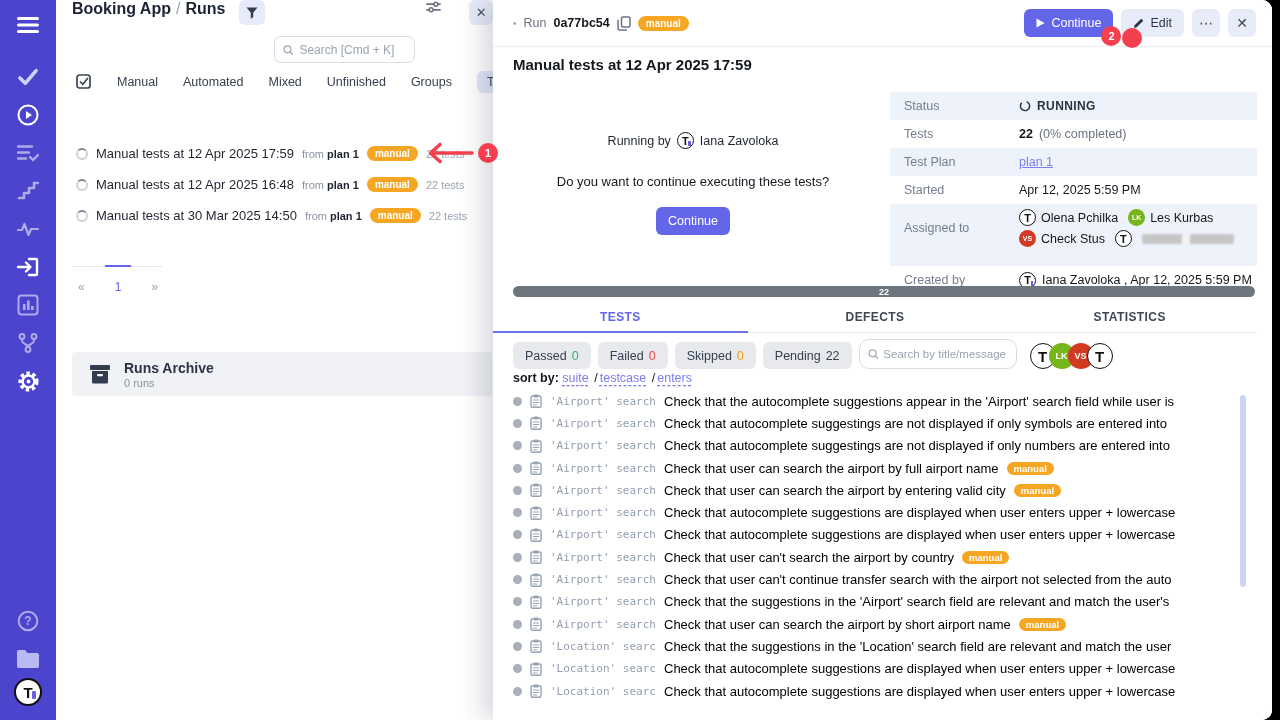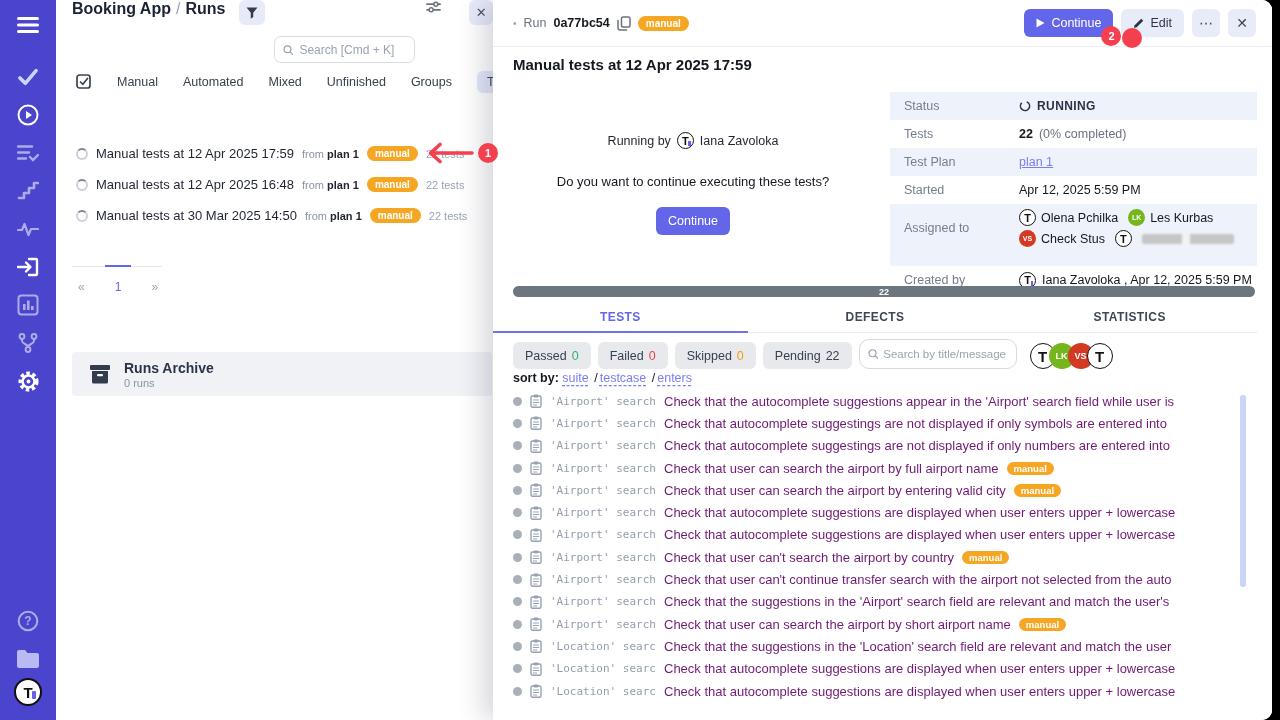--- a/index.html
+++ b/index.html
@@ -109,21 +109,21 @@
 
   .sort { position:absolute; left:20px; top:371px; font-size:12.5px; color:#14181f; font-weight:bold; }
   .sort a { font-weight:normal; color:#7a7ef1; text-decoration:underline; text-decoration-style:dashed; text-underline-offset:3px; cursor:pointer; }
   .sort a:not(:first-of-type)::before { content:" / "; color:#14181f; text-decoration:none; display:inline-block; padding:0 2px; }
 
   .tlist { position:absolute; left:20px; top:390px; width:724px; }
   .trow { height:22.3px; display:flex; align-items:center; gap:8px; cursor:pointer; overflow:hidden; }
   .tdot { width:9px; height:9px; border-radius:50%; background:#aab0ba; flex:0 0 auto; }
   .clip { flex:0 0 auto; display:flex; }
   .suite { font-family:"DejaVu Sans Mono",monospace; font-size:11px; color:#939dae; width:106px; flex:0 0 auto; white-space:nowrap; overflow:hidden; }
-  .ttext { font-size:13px; color:#701a75; white-space:nowrap; overflow:hidden; flex:0 1 auto; }
+  .ttext { font-size:13px; color:#000000; white-space:nowrap; overflow:hidden; flex:0 1 auto; }
   .trow .badge { flex:0 0 auto; font-size:9.5px; padding:1px 7px; }
   .vscroll { position:absolute; left:747px; top:395px; width:6px; height:192px; border-radius:3px; background:#c9d4f7; cursor:pointer; }
 </style>
 </head>
 <body>
 
 <div class="app">
 
   <nav class="sidebar">
     <div class="sb-btn" style="height:50px">

